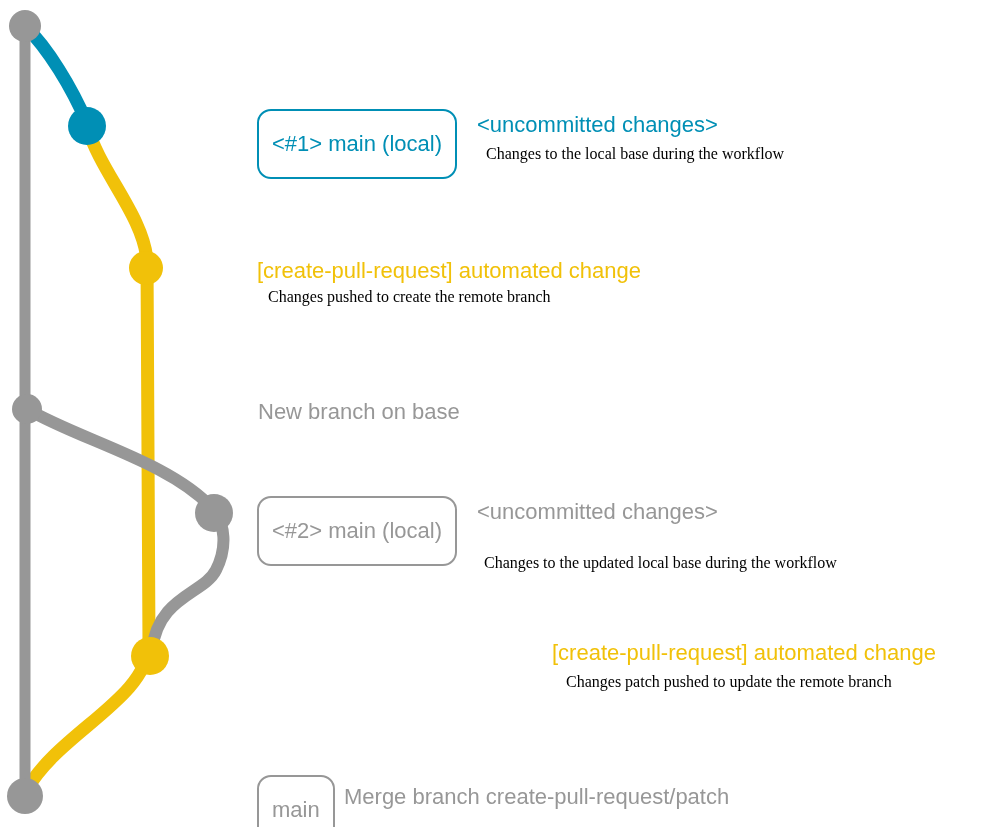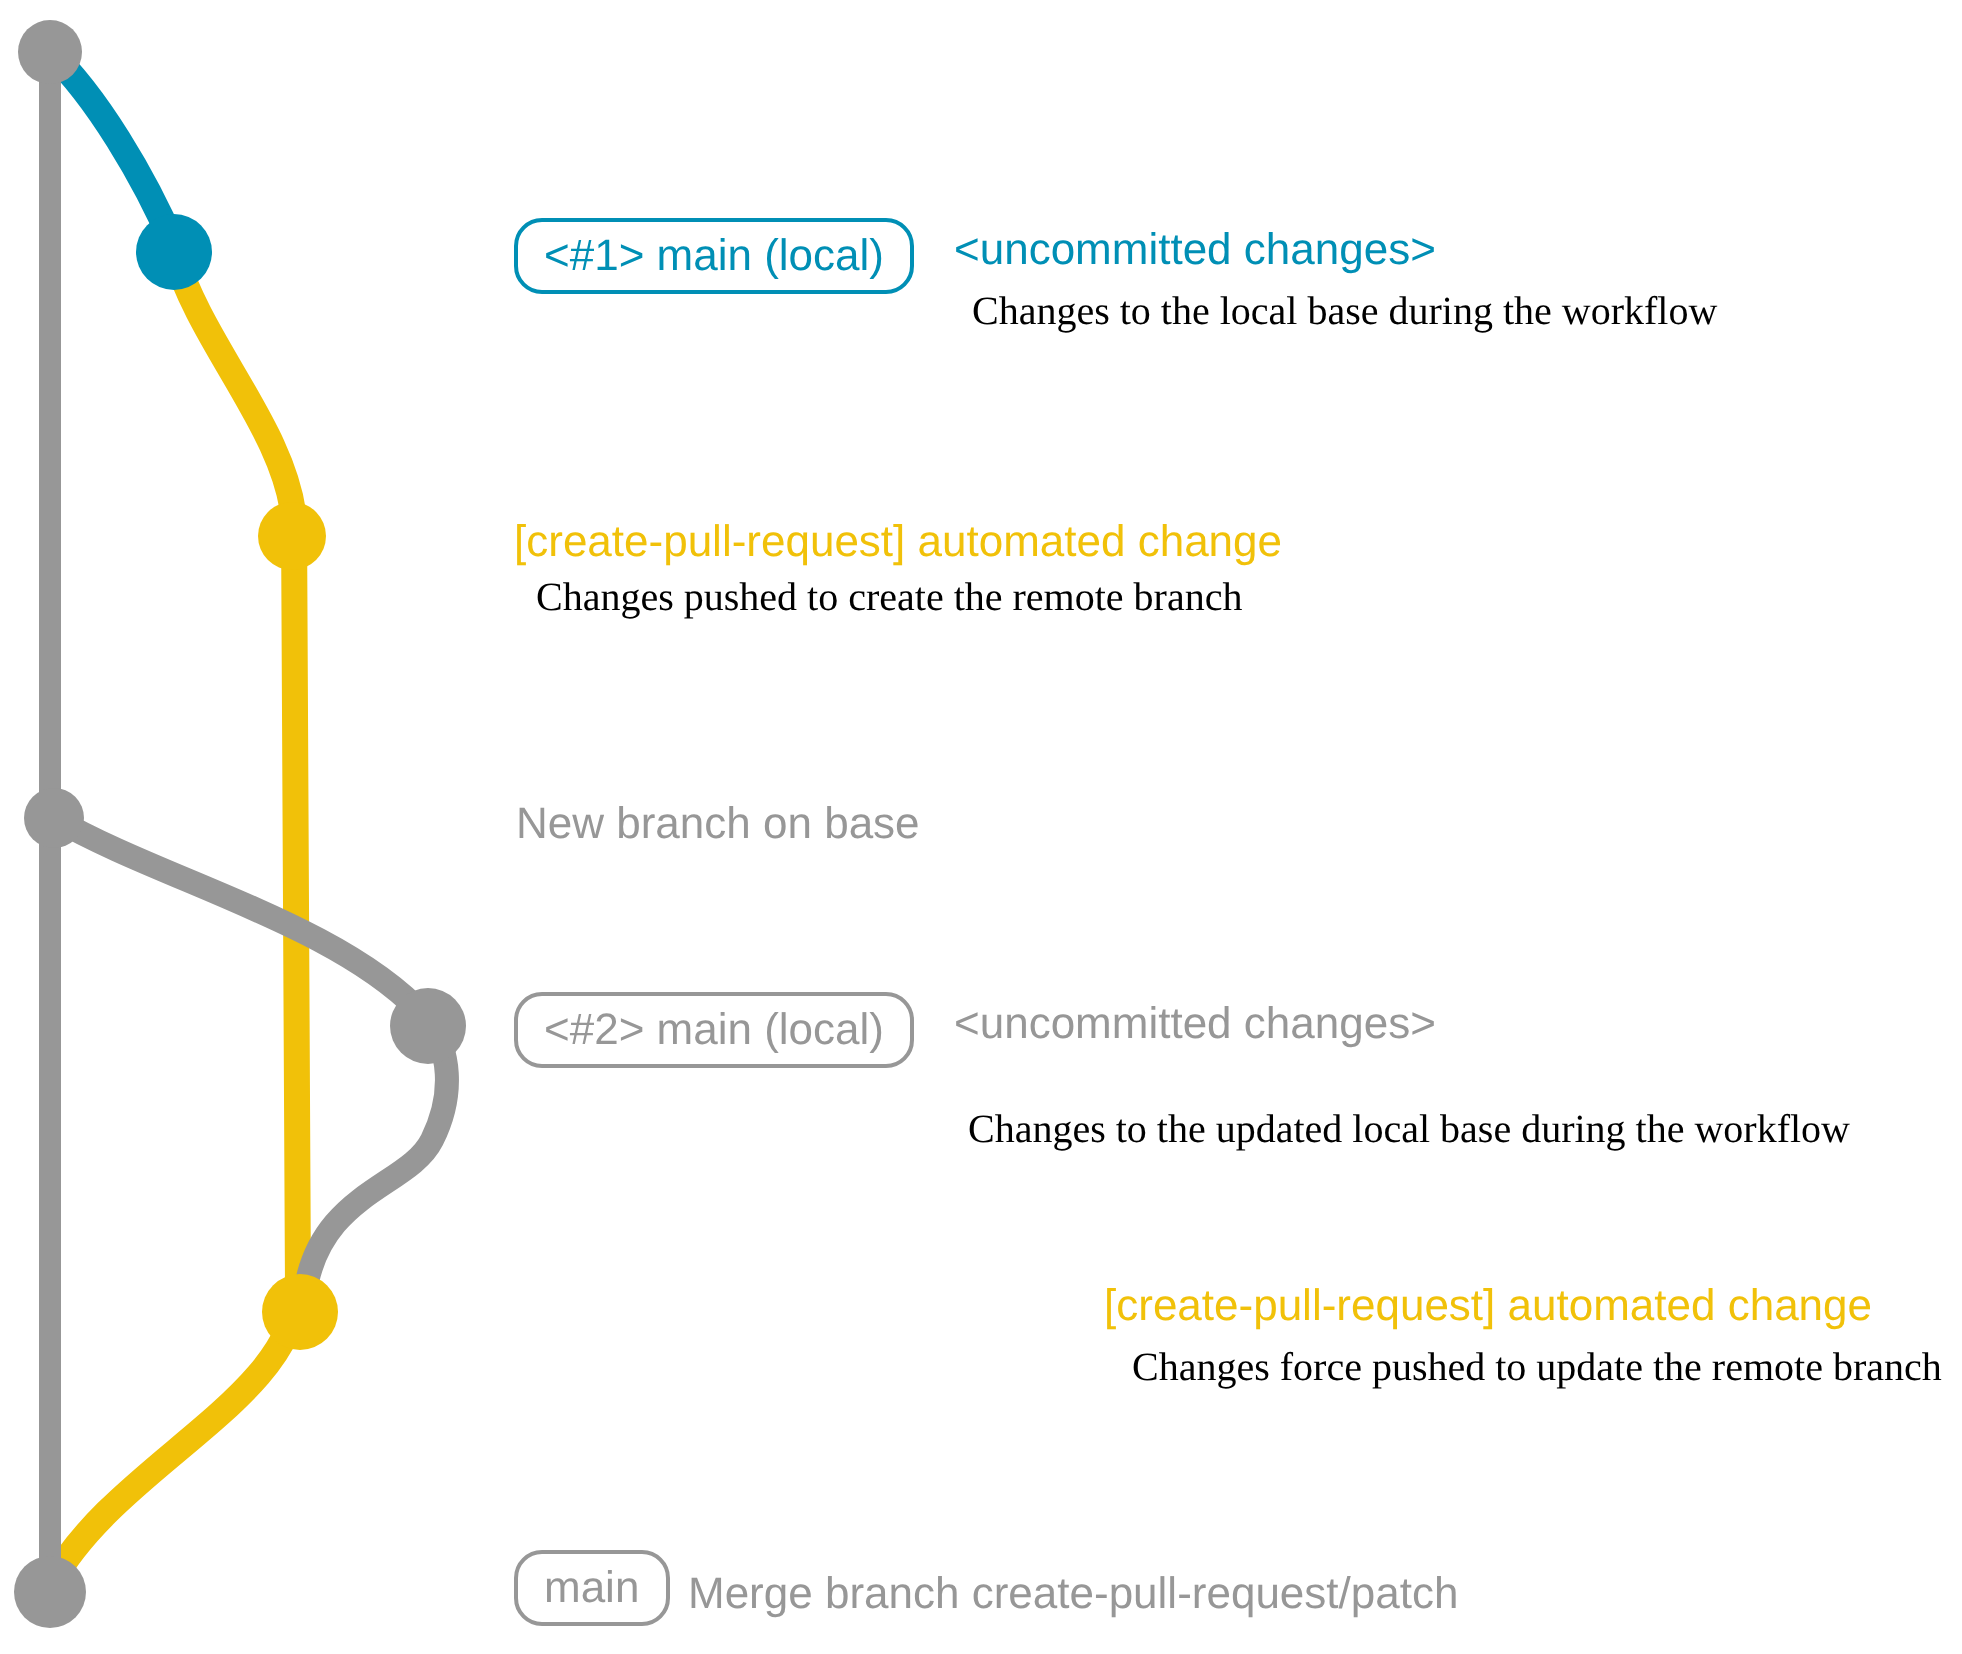--- a/index.html
+++ b/index.html
@@ -17,26 +17,26 @@
   .fill-gray{fill:var(--gray);}
   .fill-teal{fill:var(--teal);}
   .fill-yellow{fill:var(--yellow);}
   .txt{position:absolute;white-space:nowrap;line-height:1;}
   .sans22{font-size:22px;line-height:1;}
   .gray-txt{color:var(--gray);}
   .teal-txt{color:var(--teal);}
   .yellow-txt{color:var(--yellow);}
   .caption{
     font-family:"Liberation Serif",serif;
-    font-size:20px;color:var(--caption);line-height:1;
+    font-size:16px;color:var(--caption);line-height:1;
   }
   .pill{
     position:absolute;
     display:flex;align-items:center;justify-content:center;
-    height:34px;padding:0 13px;
+    height:34px;padding:16px 13px;
     border:2px solid;border-radius:14px;
     font-size:22px;background:var(--background,#fff);
     box-sizing:content-box;
   }
   .pill-teal{border-color:var(--teal);color:var(--teal);}
   .pill-gray{border-color:var(--gray);color:var(--gray);}
   .pill-yellow{border-color:var(--yellow);color:var(--yellow);}
 </style>
 </head>
 <body>
@@ -74,20 +74,20 @@
 
   <div class="txt sans22 gray-txt" style="left:258px;top:401px;">New branch on base</div>
 
   <div class="pill pill-gray" style="left:257px;top:496px;">
     <span>&lt;#2&gt; main (local)</span>
   </div>
   <div class="txt sans22 gray-txt" style="left:477px;top:501px;">&lt;uncommitted changes&gt;</div>
   <div class="txt caption" style="left:484px;top:533px;margin-top:22px;">Changes to the updated local base during the workflow</div>
 
   <div class="txt sans22 yellow-txt" style="left:552px;top:642px;">[create-pull-request] automated change</div>
-  <div class="txt caption" style="left:566px;top:674px;">Changes force pushed to update the remote branch</div>
+  <div class="txt caption" style="left:566px;top:674px;">Changes patch pushed to update the remote branch</div>
 
   <div class="pill pill-gray" style="left:257px;top:775px;text-align:right;">
     <span>main</span>
   </div>
   <div class="txt sans22 gray-txt" style="left:344px;top:786px;">Merge branch create-pull-request/patch</div>
 
 </div>
 
 </body></html>

